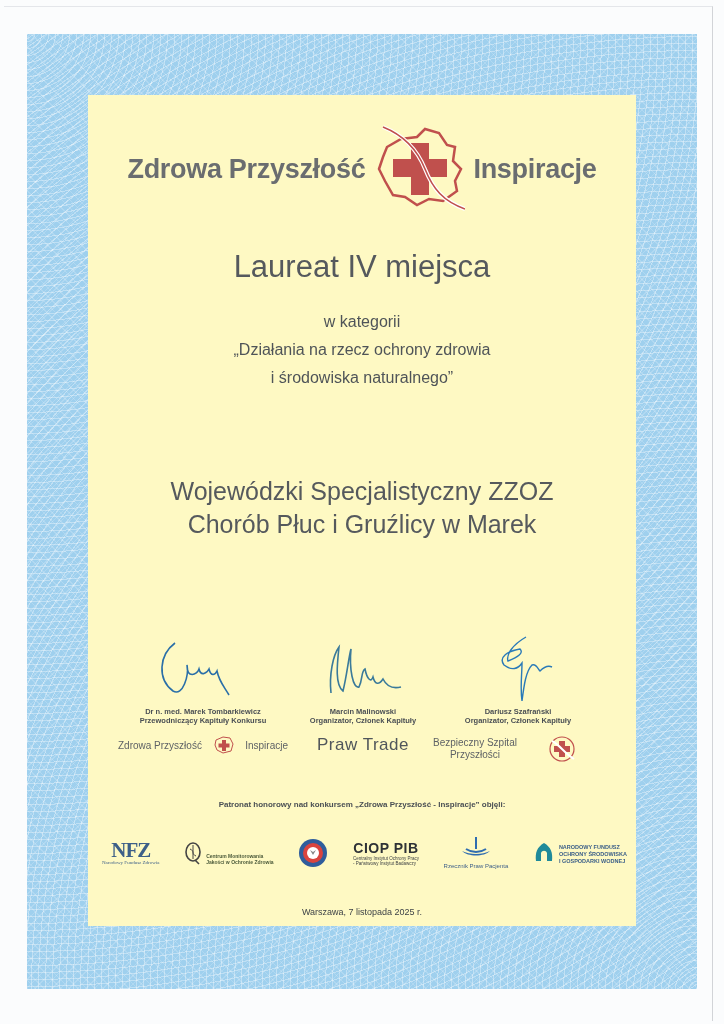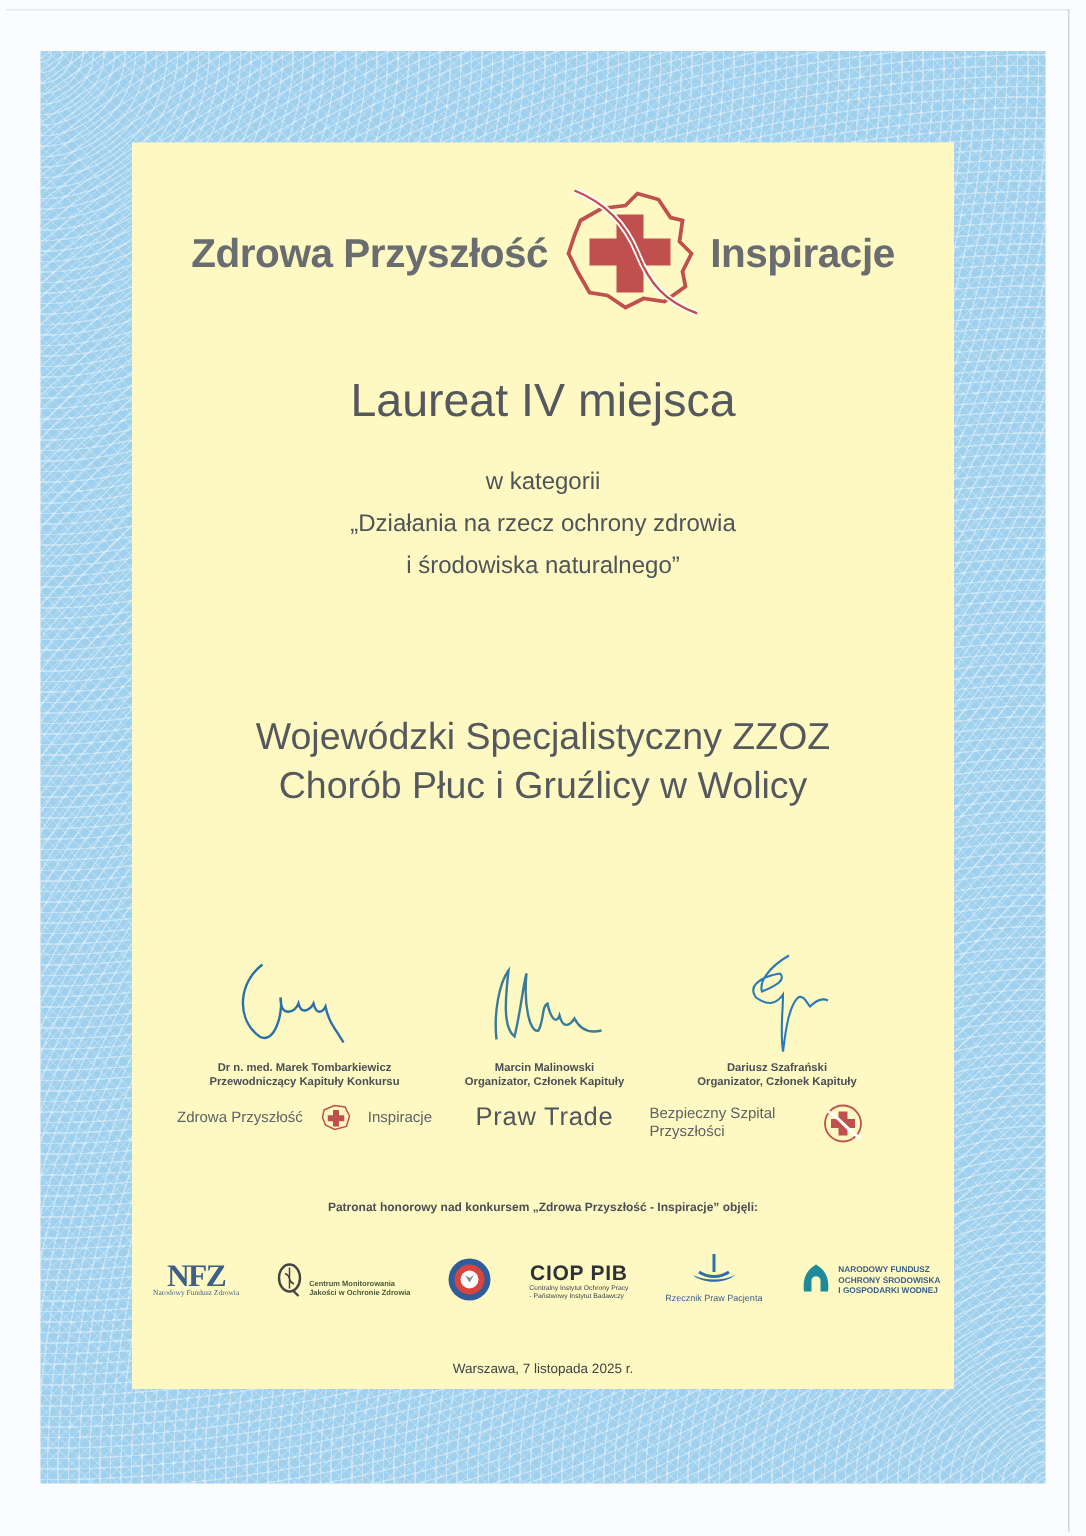--- a/index.html
+++ b/index.html
@@ -39,21 +39,21 @@
     .recipient {
       position: absolute; top: 380px; left: 0; width: 100%; font-size: 25px; line-height: 33px; color: #55595d;
     }
     .signers { position: absolute; top: 540px; left: 0; width: 100%; }
     .signer { position: absolute; width: 170px; text-align: center; }
     .signer svg { display: block; margin: 0 auto; }
     .signer-name { font-size: 7.5px; font-weight: bold; color: #4a4f54; margin-top: 2px; }
     .signer-role { font-size: 7.5px; font-weight: bold; color: #4a4f54; }
     .signer-logo { margin-top: 10px; font-size: 10px; color: #5e6266; display: flex; justify-content: center; align-items: center; gap: 4px; }
     .idea-trade { font-size: 17px; color: #50565b; letter-spacing: 0.5px; }
-    .szpital { font-size: 10px; color: #5e6266; text-align: left; line-height: 12px; }
+    .szpital { font-size: 10px; color: #5e6266; text-align: center; line-height: 12px; }
     .patron-text { position: absolute; top: 705px; left: 0; width: 100%; font-size: 8px; font-weight: bold; color: #4a4f54; }
     .patrons {
       position: absolute; top: 735px; left: 14px; width: 525px; height: 45px;
       display: flex; justify-content: space-between; align-items: center;
     }
     .patron { display: flex; align-items: flex-end; gap: 4px; }
     .nfz { text-align: center; }
     .nfz-big { font-family: "Liberation Serif", serif; font-weight: bold; font-size: 21px; color: #3d5f88; line-height: 20px; letter-spacing: -1px; }
     .nfz-small { font-family: "Liberation Serif", serif; font-size: 5px; color: #3d5f88; }
     .small-bold { font-size: 5px; font-weight: bold; color: #4b5a3a; text-align: left; line-height: 6px; }
@@ -86,21 +86,21 @@
   <div class="title">Laureat IV miejsca</div>
 
   <div class="category">
     <div>w kategorii</div>
     <div>„Działania na rzecz ochrony zdrowia</div>
     <div>i środowiska naturalnego”</div>
   </div>
 
   <div class="recipient">
     <div>Wojewódzki Specjalistyczny ZZOZ</div>
-    <div>Chorób Płuc i Gruźlicy w Wolicy</div>
+    <div>Chorób Płuc i Gruźlicy w Marek</div>
   </div>
 
   <div class="signers">
     <div class="signer" style="left:30px;">
       <svg width="100" height="70" viewBox="0 0 100 70">
         <path d="M22 8 C6 20, 4 44, 20 56 C30 62, 36 40, 34 30 C34 44, 44 40, 46 34 C48 42, 54 38, 56 34 C58 42, 62 40, 64 36 C66 46, 70 50, 76 60" fill="none" stroke="#2a6fa8" stroke-width="1.6"></path>
       </svg>
       <div class="signer-name">Dr n. med. Marek Tombarkiewicz</div>
       <div class="signer-role">Przewodniczący Kapituły Konkursu</div>
       <div class="signer-logo">

